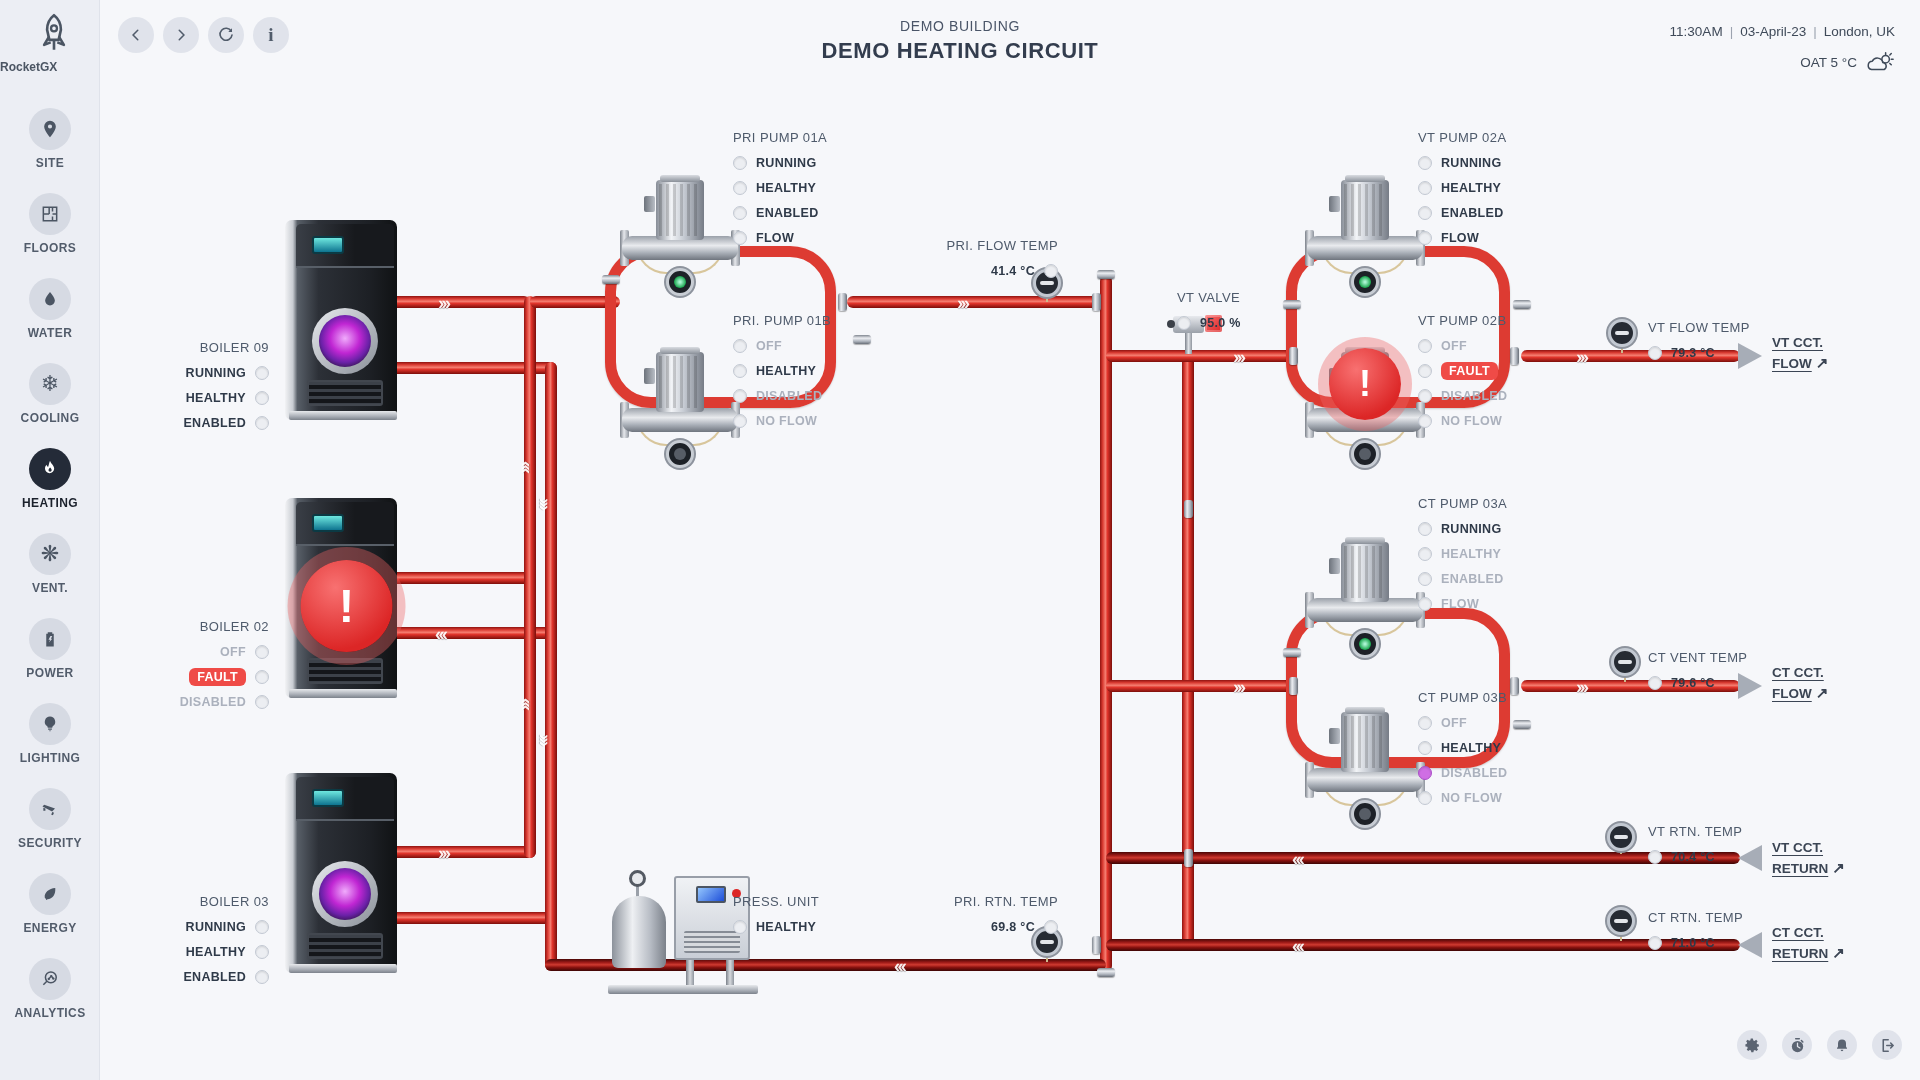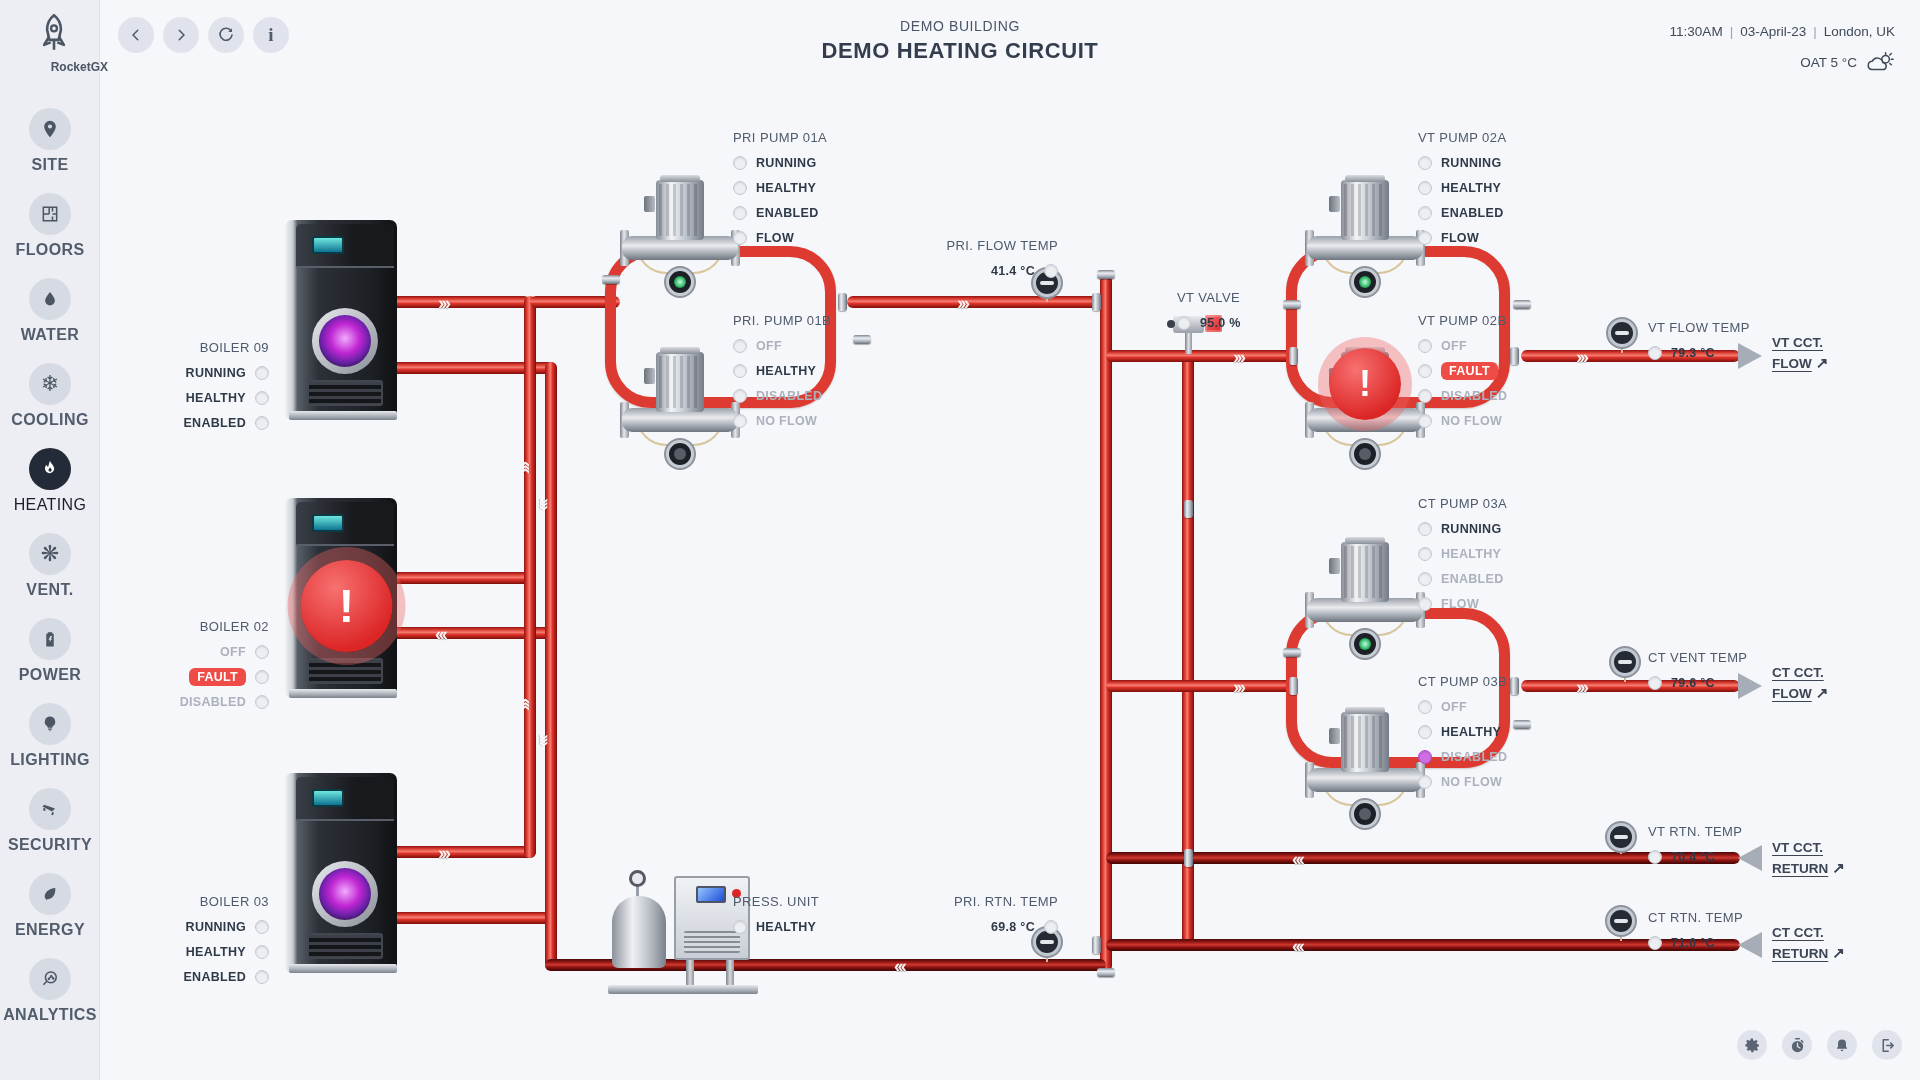--- a/index.html
+++ b/index.html
@@ -2,29 +2,29 @@
 <html><head>
 <meta charset="utf-8">
 <style>
   * { margin:0; padding:0; box-sizing:border-box; }
   html,body { width:1920px; height:1080px; overflow:hidden; }
   body { font-family:"Liberation Sans", sans-serif; background:#f6f7fa; position:relative; }
 
   
   .sidebar { position:absolute; left:0; top:0; width:100px; height:1080px;
              background:#eceef4; border-right:1px solid #dfe2ea; z-index:20; }
-  .brand { position:absolute; top:12px; left:0; width:108px; text-align:right; }
+  .brand { position:absolute; top:12px; left:0; width:108px; text-align:left; }
   .brand svg { display:block; margin:0 auto; }
   .brand-name { font-size:12px; font-weight:700; color:#4b5563; margin-top:2px; }
   .side-item { position:absolute; left:0; width:100px; text-align:center; cursor:pointer; }
   .side-circ { width:42px; height:42px; border-radius:50%; background:#d6dae3;
                margin:0 auto; display:flex; align-items:center; justify-content:center; }
-  .side-label { font-size:16px; font-weight:600; color:#525c6b; letter-spacing:.4px; margin-top:6px; }
+  .side-label { font-size:12px; font-weight:600; color:#525c6b; letter-spacing:.4px; margin-top:6px; }
   .side-item.active .side-circ { background:#242b38; }
-  .side-item.active .side-label { color:#1b212c; font-weight:400; }
+  .side-item.active .side-label { color:#1b212c; font-weight:700; }
   .side-icon { stroke:#4b5563; fill:none; stroke-width:1.8; }
   .side-icon.filled { fill:#4b5563; stroke:none; }
   .active .side-icon.filled { fill:#ffffff; }
   .glyph { font-size:22px; color:#4b5563; line-height:1; }
 
   
   .navbtn { position:absolute; width:36px; height:36px; border-radius:50%; background:#e0e3eb;
             display:flex; align-items:center; justify-content:center; top:17px; cursor:pointer;
             color:#515c6b; font-weight:700; }
   .hdr-build { position:absolute; top:18px; left:0; right:0; text-align:center;
@@ -656,21 +656,21 @@
       <div class="sb-row inactive">
         <span class="dot"></span>
         <span class="st-label">ENABLED</span>
       </div>
       <div class="sb-row inactive">
         <span class="dot"></span>
         <span class="st-label">FLOW</span>
       </div>
     </div>
 </div>
-<div class="sb" style="top:650px; left:1418px">
+<div class="sb" style="top:666px; left:1418px">
   <div class="sb-title">CT PUMP 03B</div>
   <div>
       <div class="sb-row inactive">
         <span class="dot"></span>
         <span class="st-label">OFF</span>
       </div>
       <div class="sb-row active">
         <span class="dot"></span>
         <span class="st-label">HEALTHY</span>
       </div>

